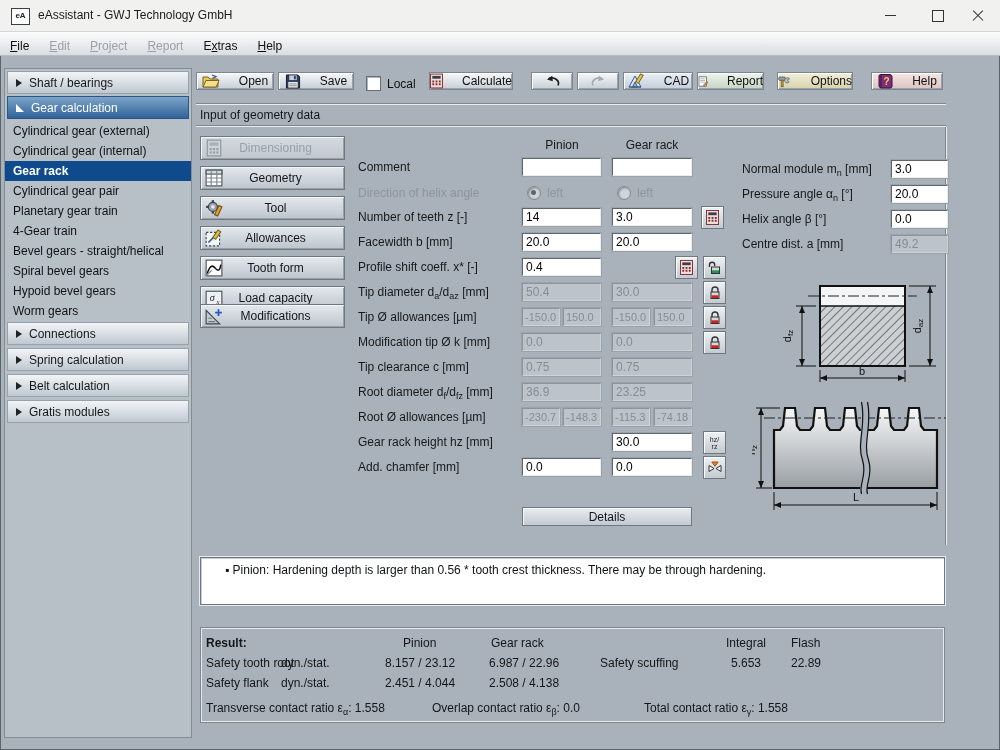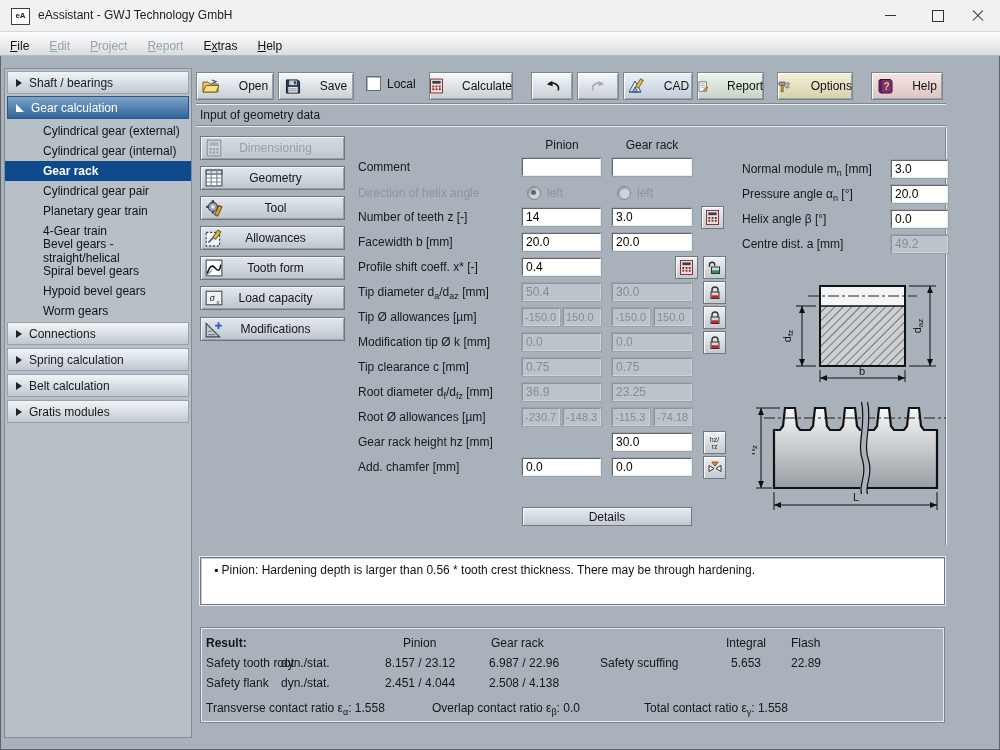--- a/index.html
+++ b/index.html
@@ -20,38 +20,38 @@
   .glyph-close i:first-child{transform:rotate(45deg)}
   .glyph-close i:last-child{transform:rotate(-45deg)}
   
   .menubar{left:0;top:32px;width:1000px;height:23px;
            background:linear-gradient(#fdfdfd,#d9dde1);border-bottom:1px solid #b7bcc1;
            display:flex;align-items:flex-end;font-size:12px}
   .mi{padding:2px 10px;color:#111}
   .mi.dis{color:#9aa1a8}
   .mi .u{text-decoration:underline}
   
-  .tb{top:72px;height:28px;box-sizing:border-box;display:flex;align-items:center;justify-content:center;gap:19px;
+  .tb{top:72px;height:18px;box-sizing:border-box;display:flex;align-items:center;justify-content:center;gap:19px;
       background:linear-gradient(#f6f8fa,#c7ced5);border:1px solid #7d858d;
       box-shadow:inset 1px 1px 0 #fff,inset -1px -1px 0 #99a1a9;font-size:12px;color:#111}
   .tb.green{background:linear-gradient(#eef4ec,#c6d4c4)}
   .tb.yellow{background:linear-gradient(#f2efd8,#d7d2ab)}
   .tb.pink{background:linear-gradient(#f4e6e4,#dcc4c2)}
   .tb.blue{background:linear-gradient(#eaf0f6,#c2cedb)}
   .chk{width:13px;height:13px;background:#fff;border:1px solid #666e76;box-shadow:inset 1px 1px 0 #aeb6be}
   .chklabel{font-size:12px;color:#111;margin-left:6px}
   
   .sidebar{left:4px;top:68px;width:188px;height:670px;background:#b7bfc7;border:1px solid #848c94;box-sizing:border-box}
   .shead{position:relative;margin:2px;height:23px;background:linear-gradient(#f2f5f7,#bfc8d1);
          border:1px solid #99a2aa;box-sizing:border-box;font-size:12px;color:#16181a;
          display:flex;align-items:center;padding-left:8px;gap:7px}
   .shead.open{background:linear-gradient(#7ea4c8,#2f6399);color:#fff;font-weight:normal;border-color:#2a5586}
   .tri-r{width:0;height:0;border-left:6px solid #222;border-top:4px solid transparent;border-bottom:4px solid transparent}
   .tri-d{width:0;height:0;border-bottom:8px solid #fff;border-right:8px solid transparent}
-  .sitem{height:20px;font-size:12px;color:#101214;display:flex;align-items:center;padding-left:38px}
+  .sitem{height:20px;font-size:12px;color:#101214;display:flex;align-items:center;padding-left:8px}
   .sitem.sel{background:#0e4a8c;color:#fff;font-weight:bold}
   
   .groove-h{height:0;border-top:1px solid #7d858d;border-bottom:1px solid #eaeef1}
   .groove-v{width:0;border-left:1px solid #7d858d;border-right:1px solid #eaeef1}
   .secTitle{font-size:12px;color:#14161a}
   
   .nav{left:200px;width:145px;height:24px;box-sizing:border-box;
        background:linear-gradient(#e3e8ed,#bdc5cd);border:1px solid #6f777f;
        box-shadow:inset 1px 1px 0 #f4f7f9,inset -1px -1px 0 #98a0a8;
        display:flex;align-items:center;font-size:12px;color:#14161a}
@@ -75,21 +75,21 @@
          box-shadow:inset 1px 1px 2px rgba(60,70,80,.55);position:relative}
   .radio.on::after{content:"";position:absolute;left:3px;top:3px;width:5px;height:5px;border-radius:50%;background:#5d646b}
   .radlbl{font-size:12px;color:#8d949b;margin-left:6px}
   .details{box-sizing:border-box;background:linear-gradient(#e9edf1,#c2c9d0);border:1px solid #6f777f;
            box-shadow:inset 1px 1px 0 #f8fafc;font-size:12px;color:#14161a;
            display:flex;align-items:center;justify-content:center}
   .hzrz{font-size:7px;line-height:7px;color:#222;text-align:center}
   
   .warn{left:200px;top:557px;width:745px;height:48px;background:#fff;box-sizing:border-box;
         border:1px solid #6f777f;box-shadow:inset 1px 1px 0 #c8cdd2,0 0 0 1px #e6eaee;
-        font-size:12px;color:#101214;padding:5px 13px}
+        font-size:12px;color:#101214;padding:5px 24px}
   .result{left:200px;top:627px;width:745px;height:96px;box-sizing:border-box;
           border:1px solid #7d858d;box-shadow:inset 1px 1px 0 #e6eaee,inset -1px -1px 0 #e6eaee}
   .rtxt{font-size:12px;color:#14161a;white-space:nowrap}
   .rtxt.b{font-weight:bold}
 </style>
 </head>
 <body>
 
 <div class="abs titlebar">
   <div class="abs appicon">eA</div>
@@ -299,21 +299,21 @@
   <span class="tx">Tooth form</span>
 </div>
 <div class="abs nav" style="top:286px">
   <svg class="ic" viewBox="0 0 16 16">
       <rect x="1" y="2" width="14" height="12" fill="#eef1f4" stroke="#4a525a"></rect>
       <text x="6.5" y="11" font-size="9" fill="#222" text-anchor="middle" font-family="Liberation Serif, serif" font-style="italic">σ</text>
       <text x="11.5" y="13" font-size="6" fill="#222" text-anchor="middle" font-family="Liberation Serif, serif" font-style="italic">x</text>
     </svg>
   <span class="tx">Load capacity</span>
 </div>
-<div class="abs nav" style="top:317px">
+<div class="abs nav" style="top:304px">
   <svg class="ic" viewBox="0 0 16 16">
       <path d="M1 15 L13 15 L1 3 z" fill="#c3cad1" stroke="#3c444c"></path>
       <path d="M3 13 L9 13 M3 10 L6 10" stroke="#6f777f"></path>
       <path d="M12 2 v6 M9 5 h6" stroke="#2a5ac8" stroke-width="1.6"></path>
     </svg>
   <span class="tx">Modifications</span>
 </div>
 
 <span class="abs colhdr" style="left:522px;top:138px">Pinion</span>
 <span class="abs colhdr" style="left:612px;top:138px">Gear rack</span>

